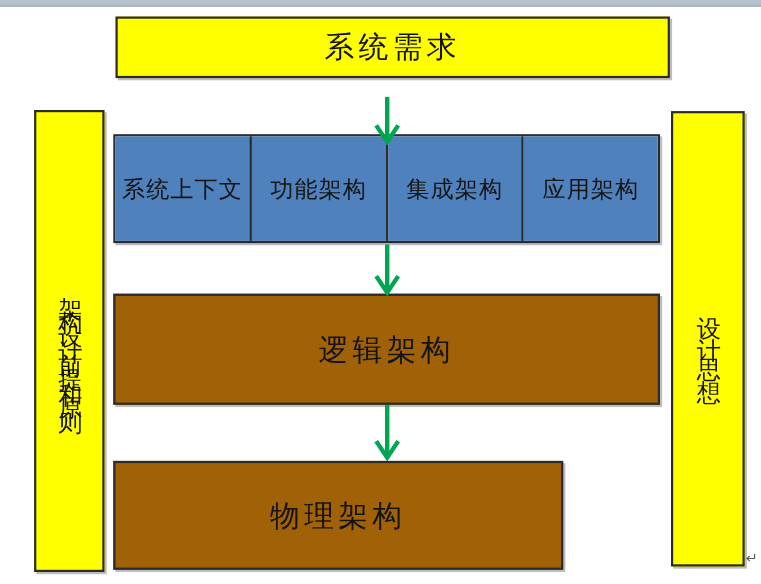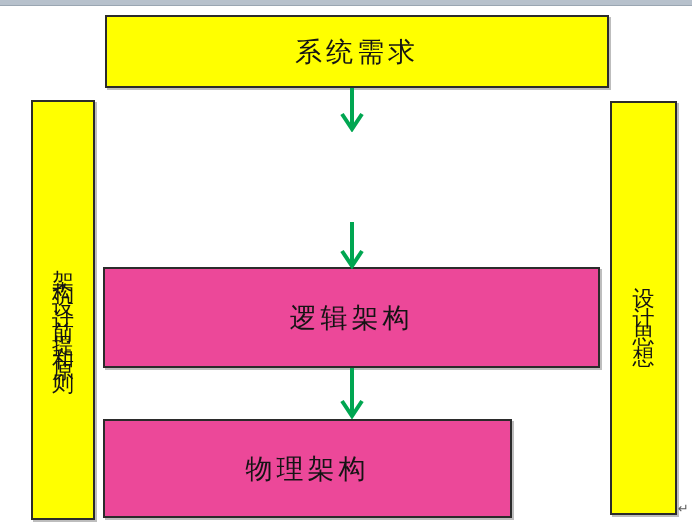--- a/index.html
+++ b/index.html
@@ -26,27 +26,27 @@
     position: absolute;
     box-sizing: border-box;
     border: 2px solid #2b2b2b;
     box-shadow: 2px 2px 0 #bdbdbd;
     display: flex;
     align-items: center;
     justify-content: center;
     color: #141414;
   }
   .yellow { background: #ffff00; }
-  .blue   { background: #ec4899; }
+  .blue   { background: #a16207; }
   .h-label {
     letter-spacing: 4px;
     text-align: center;
     white-space: nowrap;
   }
-  .title-box { left: 105px; top: 15px; width: 504px; height: 73px; }
+  .title-box { left: 105px; top: 15px; width: 504px; height: 56px; }
   .title-box .h-label { font-size: 27px; }
   .side-bar {
     display: flex;
     align-items: center;
     justify-content: center;
   }
   .left-bar  { left: 31px;  top: 100px; width: 64px; height: 420px; }
   .right-bar { left: 610px; top: 101px; width: 67px; height: 414px; }
   .v-label {
     writing-mode: vertical-rl;
@@ -108,20 +108,34 @@
   </div>
 
   <div class="box yellow side-bar left-bar">
     <span class="v-label">架构设计前提和原则</span>
   </div>
 
   <div class="box yellow side-bar right-bar">
     <span class="v-label">设计思想</span>
   </div>
 
+  <div class="row">
+    <div class="cell">
+      <span>系统上下文</span>
+    </div>
+    <div class="cell">
+      <span>功能架构</span>
+    </div>
+    <div class="cell">
+      <span>集成架构</span>
+    </div>
+    <div class="cell">
+      <span>应用架构</span>
+    </div>
+  </div>
 
   <div class="box blue logical-box">
     <span class="h-label">逻辑架构</span>
   </div>
 
   <div class="box blue physical-box">
     <span class="h-label">物理架构</span>
   </div>
 
   <div class="arrow arrow-1">

